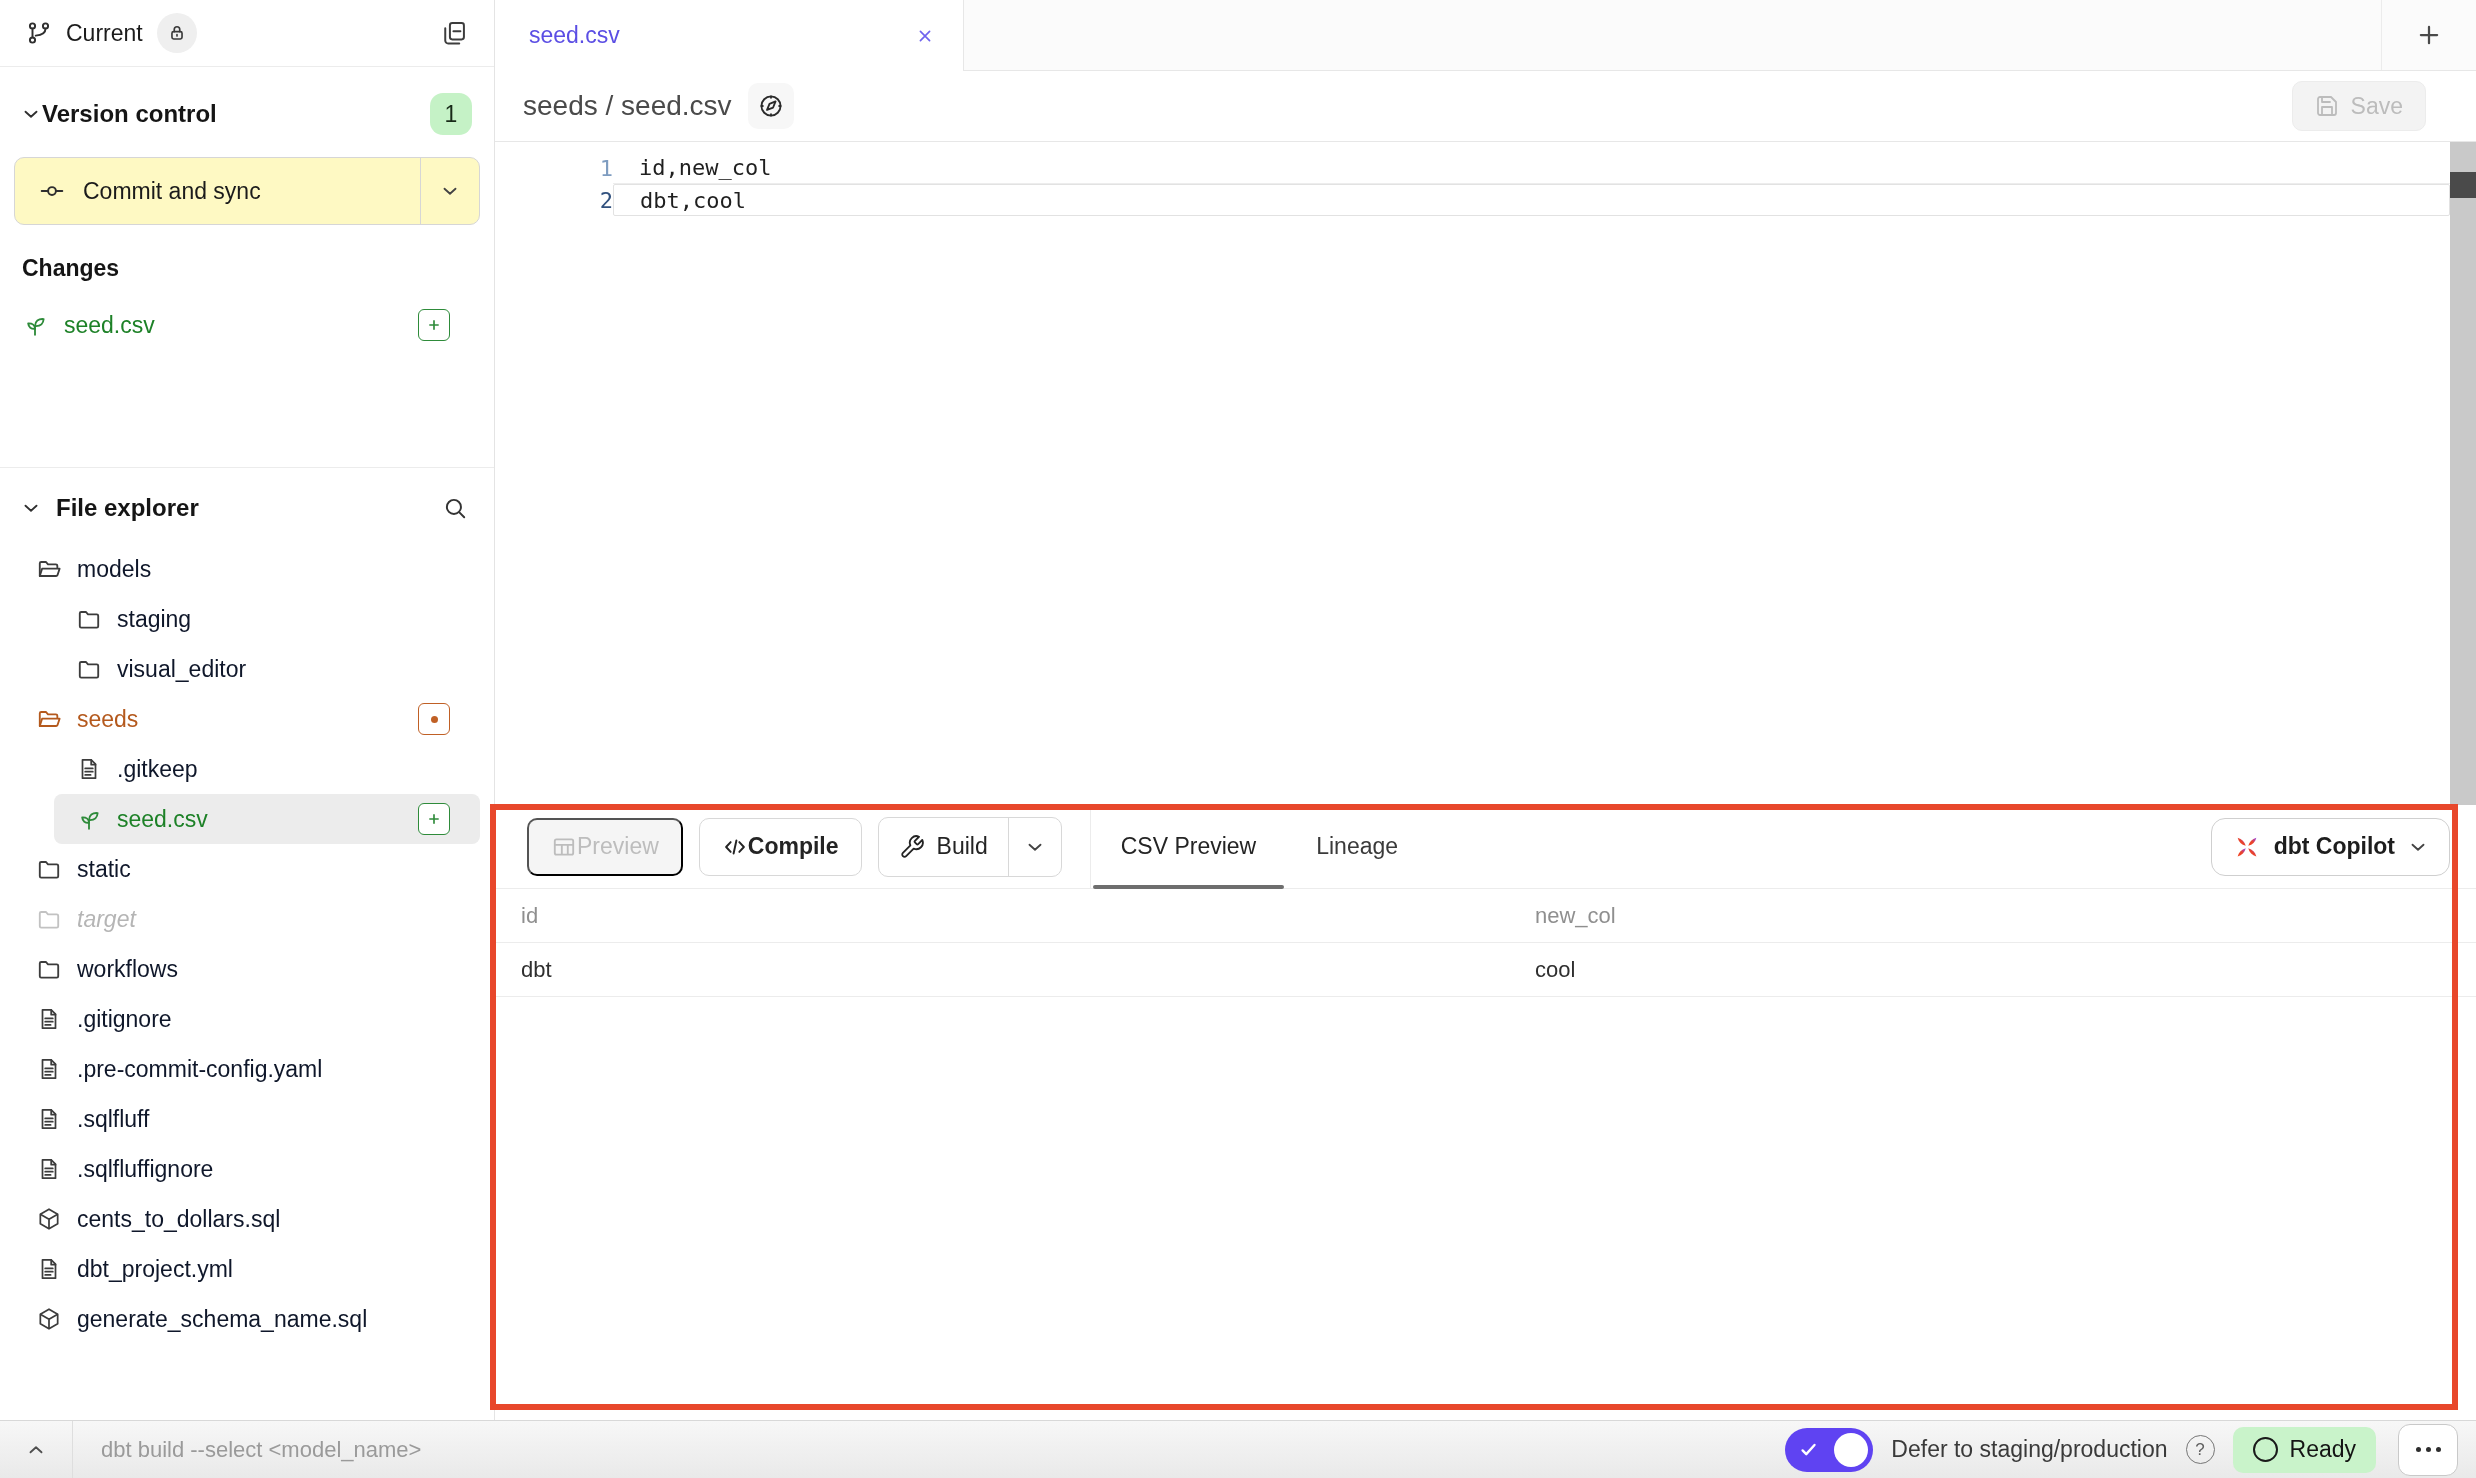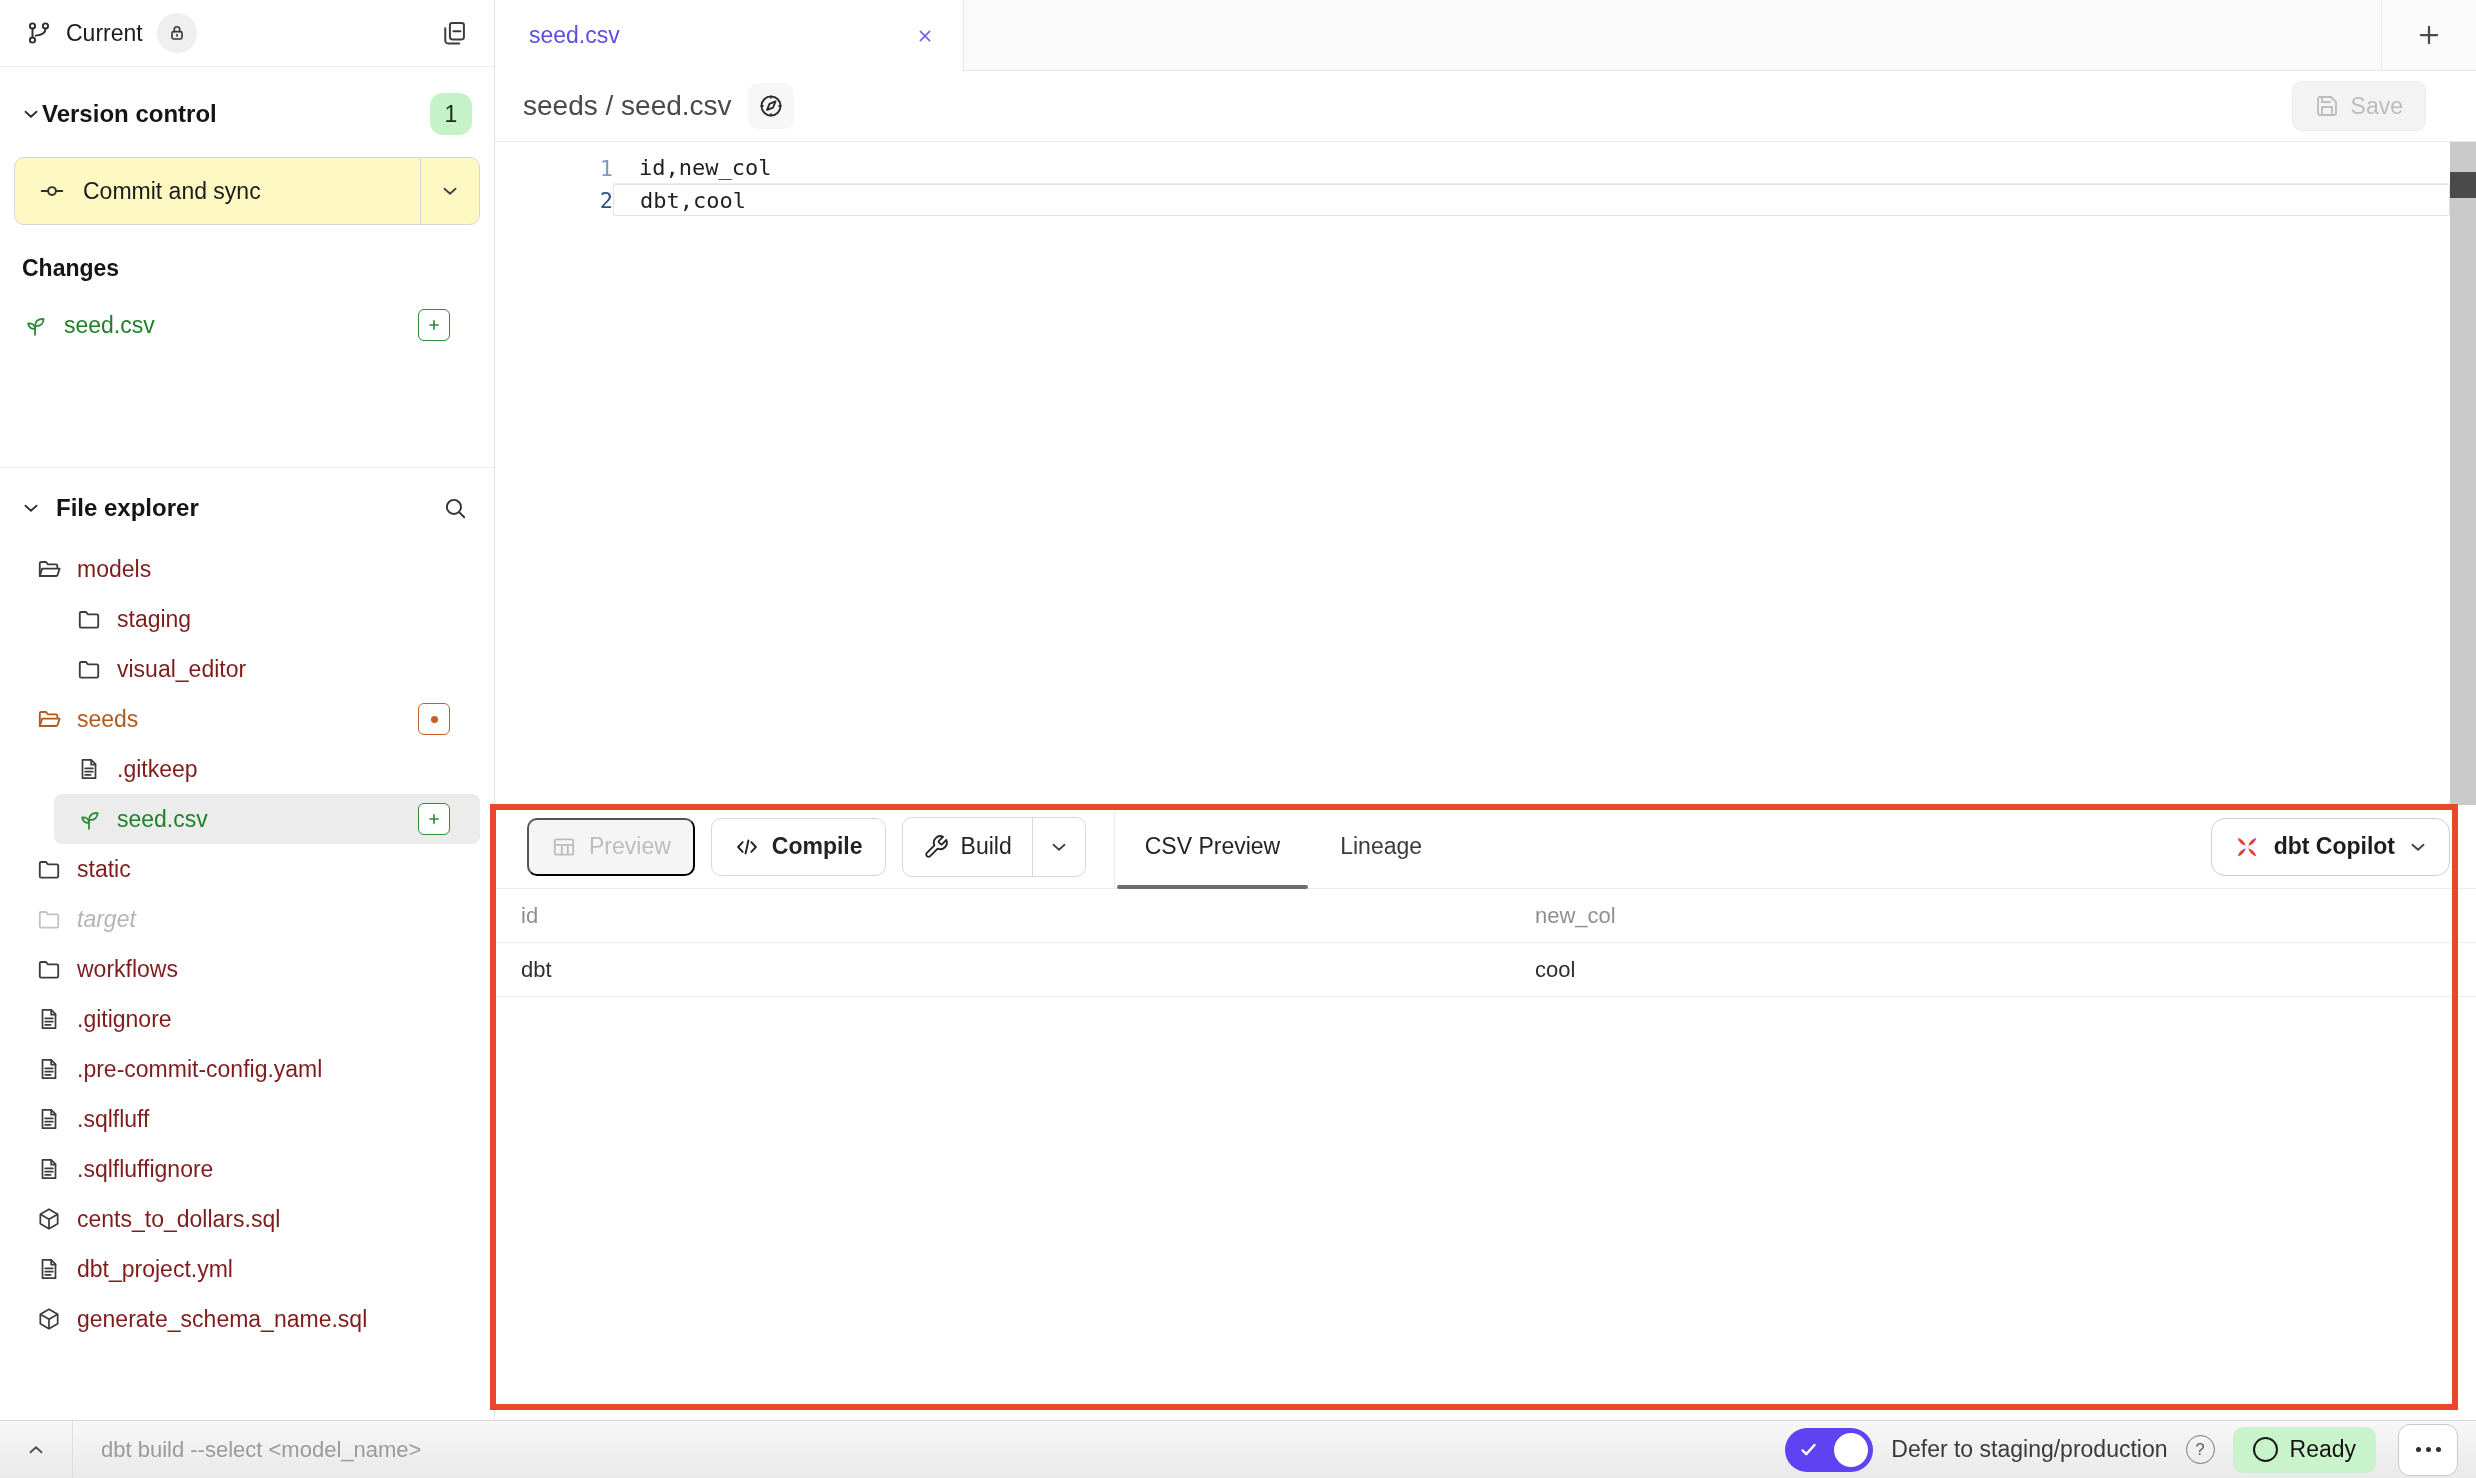--- a/index.html
+++ b/index.html
@@ -30,21 +30,21 @@
   .box-btn{margin-left:auto;width:30px;height:30px;border:1.6px solid #2e8b3a;border-radius:6px;color:#2e8b3a;
            display:flex;align-items:center;justify-content:center;cursor:pointer;background:#fff}
   .box-btn.orange{border-color:#c06025;color:#c06025}
   .dot{width:7px;height:7px;border-radius:50%;background:#c06025}
 
   .fe-section{flex:1;display:flex;flex-direction:column;overflow:hidden}
   .fe-header{display:flex;align-items:center;gap:14px;padding:26px 26px 8px 20px;color:#2f2f2f}
   .search-icon{margin-left:auto;color:#333;cursor:pointer}
   .tree{margin-top:14px}
   .tree-row{height:50px;display:flex;align-items:center;gap:15px;margin:0 14px;padding-left:22px;border-radius:8px;
-            font-size:23px;color:#7f1d1d;cursor:pointer}
+            font-size:23px;color:#0f172a;cursor:pointer}
   .tree-row .ticon{color:#3c3c3c}
   .indent-1{margin-left:54px}
   .tree-row.selected{background:#ececec}
   .tree-row.orange{color:#b4591d}.tree-row.orange .ticon{color:#b4591d}
   .tree-row.green-file{color:#1d8127}.tree-row.green-file .ticon{color:#2e8b3a}
   .tree-row.muted{color:#b5b5b5;font-style:italic}.tree-row.muted .ticon{color:#c2c2c2}
   .tree-row .action{margin-left:auto;margin-right:30px}
 
   
   .main{flex:1;display:flex;flex-direction:column;min-width:0;position:relative}
@@ -67,21 +67,21 @@
   .ln1{color:#7e9cc0}.ln2{color:#31517e}
   .line-box{flex:1;display:flex;align-items:center;padding-left:26px;color:#1f1f1f}
   .line-box.underline{border-bottom:1px solid #ededed}
   .line-box.activebox{border:1px solid #e2e2e2;border-radius:2px}
   .scrollbar{position:absolute;top:0;right:0;bottom:0;width:26px;background:#c9c9c9}
   .scroll-thumb{position:absolute;top:30px;left:0;right:0;height:26px;background:#4a4a4a}
 
   
   .bottom-panel{height:615px;display:flex;flex-direction:column;background:#fff}
   .panel-toolbar{height:83px;border-bottom:1px solid #ececec;display:flex;align-items:center;padding-left:32px}
-  .btn{height:58px;border-radius:10px;display:flex;align-items:center;gap:12px;font-size:23px;background:#fff;cursor:pointer}
+  .btn{height:58px;border-radius:10px;display:flex;align-items:center;gap:0;font-size:23px;background:#fff;cursor:pointer}
   .btn-preview{background:#f5f5f5;color:#bdbdbd;padding:0 22px;margin-right:16px;cursor:default}
   .btn-compile{border:1px solid #d8d8d8;color:#242424;padding:0 22px;margin-right:16px;font-weight:700}
   .build-split{height:58px;border:1px solid #d8d8d8;border-radius:10px;display:flex;align-items:stretch;overflow:hidden;background:#fff}
   .build-main{display:flex;align-items:center;gap:12px;padding:0 20px;font-size:23px;font-weight:500;color:#242424;cursor:pointer}
   .build-caret{width:52px;border-left:1px solid #d8d8d8;display:flex;align-items:center;justify-content:center;color:#444;cursor:pointer}
   .toolbar-divider{width:1px;align-self:stretch;background:#ececec;margin-left:28px}
   .panel-tabs{display:flex;align-items:stretch;height:100%}
   .panel-tab{display:flex;align-items:center;padding:0 30px;font-size:23px;color:#3a3a3a;position:relative;cursor:pointer}
   .panel-tab.active{color:#242424}
   .panel-tab.active::after{content:"";position:absolute;left:2px;right:2px;bottom:-1px;height:4px;background:#6e6e6e;border-radius:2px}

